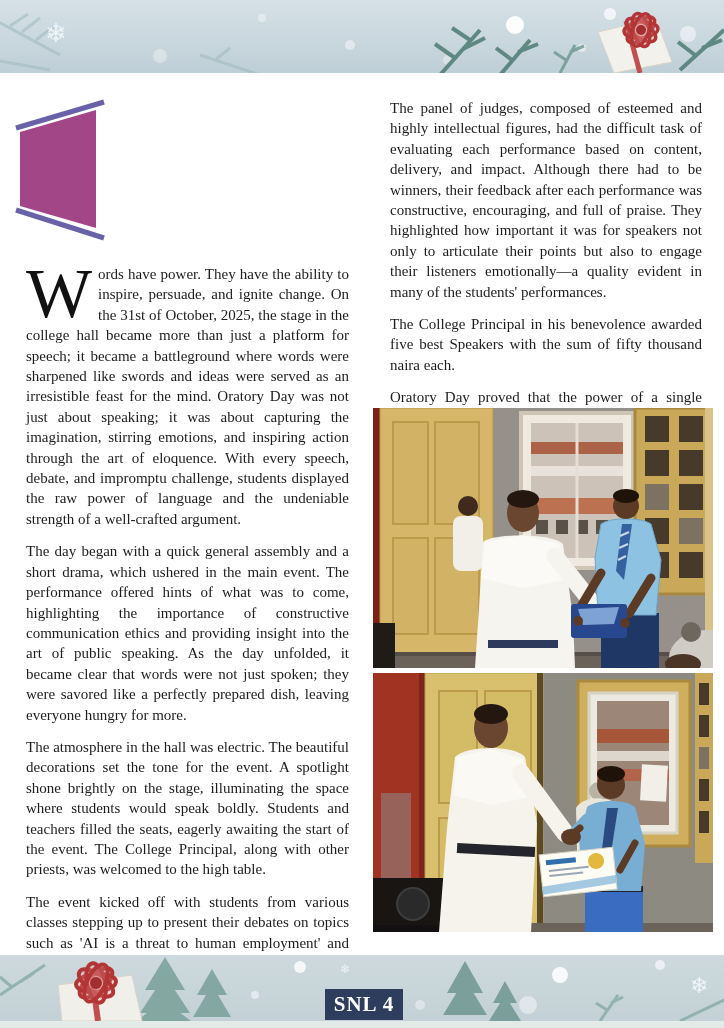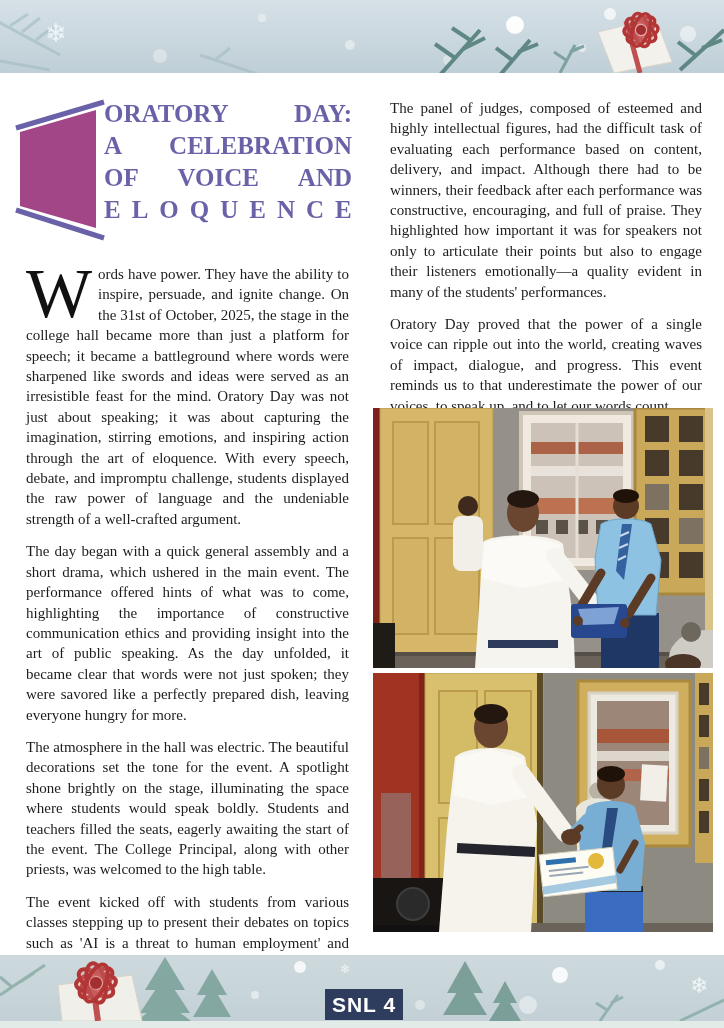--- a/index.html
+++ b/index.html
@@ -12,21 +12,21 @@
   .banner-top{position:absolute;left:0;top:0;width:724px;height:73px;
     background:linear-gradient(180deg,#d6e1e7 0%,#c8d6dd 60%,#bfcfd7 100%);}
   .banner-bottom{position:absolute;left:0;top:955px;width:724px;height:66px;
     background:linear-gradient(180deg,#cdd9dd 0%,#c3d1d6 100%);}
   .bottom-strip{position:absolute;left:0;top:1021px;width:724px;height:7px;background:#e2ebe7;}
   .banner-svg{position:absolute;left:0;top:0;}
   .badge{
     position:absolute;left:325px;top:34px;width:78px;height:31px;
     background:var(--color-badge_bg,#2e3c5e);
     color:var(--color-badge_text,#ffffff);
-    font-family:Liberation Sans, sans-serif;font-weight:bold;font-size:21px;
+    font-family:Liberation Serif, serif;font-weight:bold;font-size:21px;
     display:flex;align-items:center;justify-content:center;letter-spacing:1px;
   }
   
   .col-left{position:absolute;left:14px;top:84px;width:347px;}
   .col-right{position:absolute;left:378px;top:86px;width:336px;}
   p{margin:12px;text-align:justify;font-size:15px;line-height:20.4px;}
   .byline{font-weight:bold;font-style:italic;margin-top:0;}
   
   .title-block{position:relative;height:168px;}
   .logo-svg{position:absolute;left:0;top:12px;}
@@ -116,39 +116,34 @@
 
   <div class="col-left">
 
     <div class="title-block">
 
       <svg class="logo-svg" width="92" height="148" viewBox="0 0 92 148">
         <polygon points="6,36 82,14 82,132 6,110" fill="#a34687"></polygon>
         <line x1="2" y1="32" x2="90" y2="6" stroke="#6a62a8" stroke-width="5"></line>
         <line x1="2" y1="114" x2="90" y2="142" stroke="#6a62a8" stroke-width="5"></line>
       </svg>
-      <div class="title-text">
-        <div class="title-line">ORATORY DAY:</div>
-        <div class="title-line">A CELEBRATION</div>
-        <div class="title-line">OF VOICE AND</div>
-        <div class="title-line spread">ELOQUENCE</div>
-      </div>
     </div>
 
     <p>
       <span class="dropcap">W</span><span>ords have power. They have the ability to inspire, persuade, and ignite change. On the 31st of October, 2025, the stage in the college hall became more than just a platform for speech; it became a battleground where words were sharpened like swords and ideas were served as an irresistible feast for the mind. Oratory Day was not just about speaking; it was about capturing the imagination, stirring emotions, and inspiring action through the art of eloquence. With every speech, debate, and impromptu challenge, students displayed the raw power of language and the undeniable strength of a well-crafted argument.</span>
     </p>
     <p>The day began with a quick general assembly and a short drama, which ushered in the main event. The performance offered hints of what was to come, highlighting the importance of constructive communication ethics and providing insight into the art of public speaking. As the day unfolded, it became clear that words were not just spoken; they were savored like a perfectly prepared dish, leaving everyone hungry for more.</p>
     <p>The atmosphere in the hall was electric. The beautiful decorations set the tone for the event. A spotlight shone brightly on the stage, illuminating the space where students would speak boldly. Students and teachers filled the seats, eagerly awaiting the start of the event. The College Principal, along with other priests, was welcomed to the high table.</p>
     <p>The event kicked off with students from various classes stepping up to present their debates on topics such as 'AI is a threat to human employment' and 'Technology is making students lazy'. Each debater brought a unique perspective, creating an enthralling series of presentations. The debates showcased the students' critical thinking and their ability to argue effectively and persuasively in a team setting.</p>
     <p>There were also impromptu speech challenges where students were given random topics and only seconds to prepare. Watching students tackle this challenge with poise and insight was a true testament to their spontaneous thinking.</p>
   </div>
 
   <div class="col-right">
     <p>The panel of judges, composed of esteemed and highly intellectual figures, had the difficult task of evaluating each performance based on content, delivery, and impact. Although there had to be winners, their feedback after each performance was constructive, encouraging, and full of praise. They highlighted how important it was for speakers not only to articulate their points but also to engage their listeners emotionally—a quality evident in many of the students' performances.</p>
+    <p>The College Principal in his benevolence awarded five best Speakers with the sum of fifty thousand naira each.</p>
     <p>Oratory Day proved that the power of a single voice can ripple out into the world, creating waves of impact, dialogue, and progress. This event reminds us to that underestimate the power of our voices, to speak up, and to let our words count.</p>
     <p class="byline">MANGER GENEVIEVE</p>
   </div>
 
   <div class="photo photo1">
     <svg width="340" height="260" viewBox="0 0 340 260">
       <rect width="340" height="260" fill="#96908a"></rect>
 
       <rect x="0" y="0" width="7" height="245" fill="#7e2017"></rect>
 

